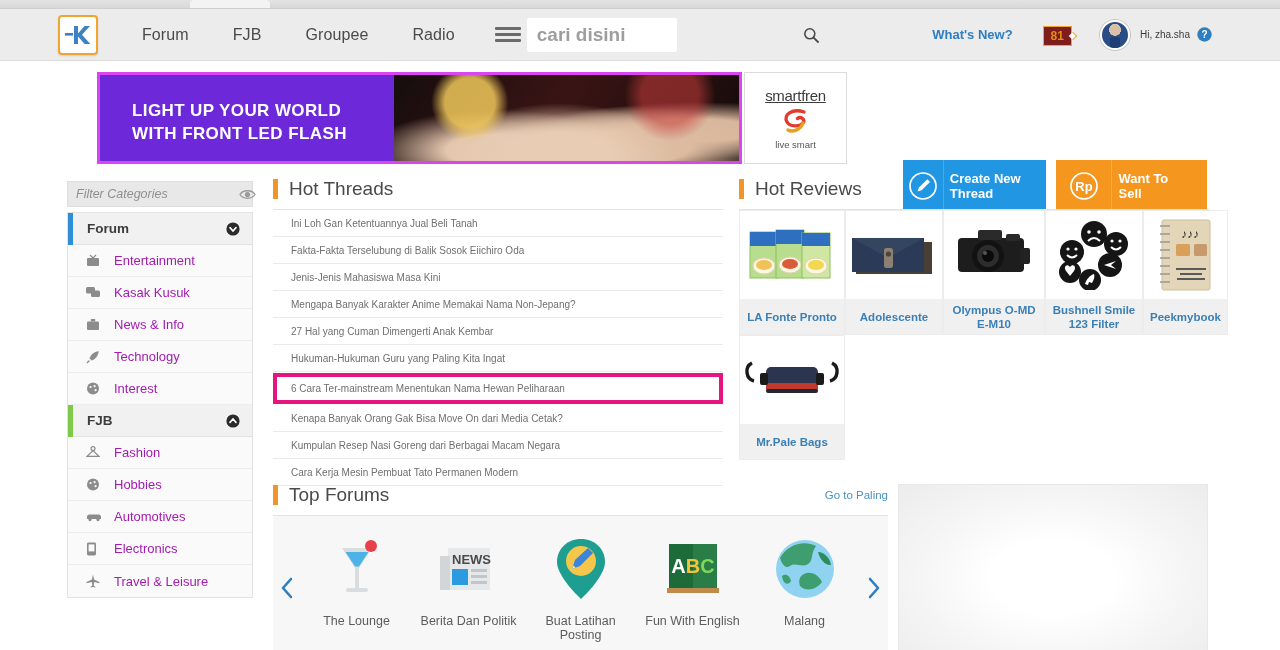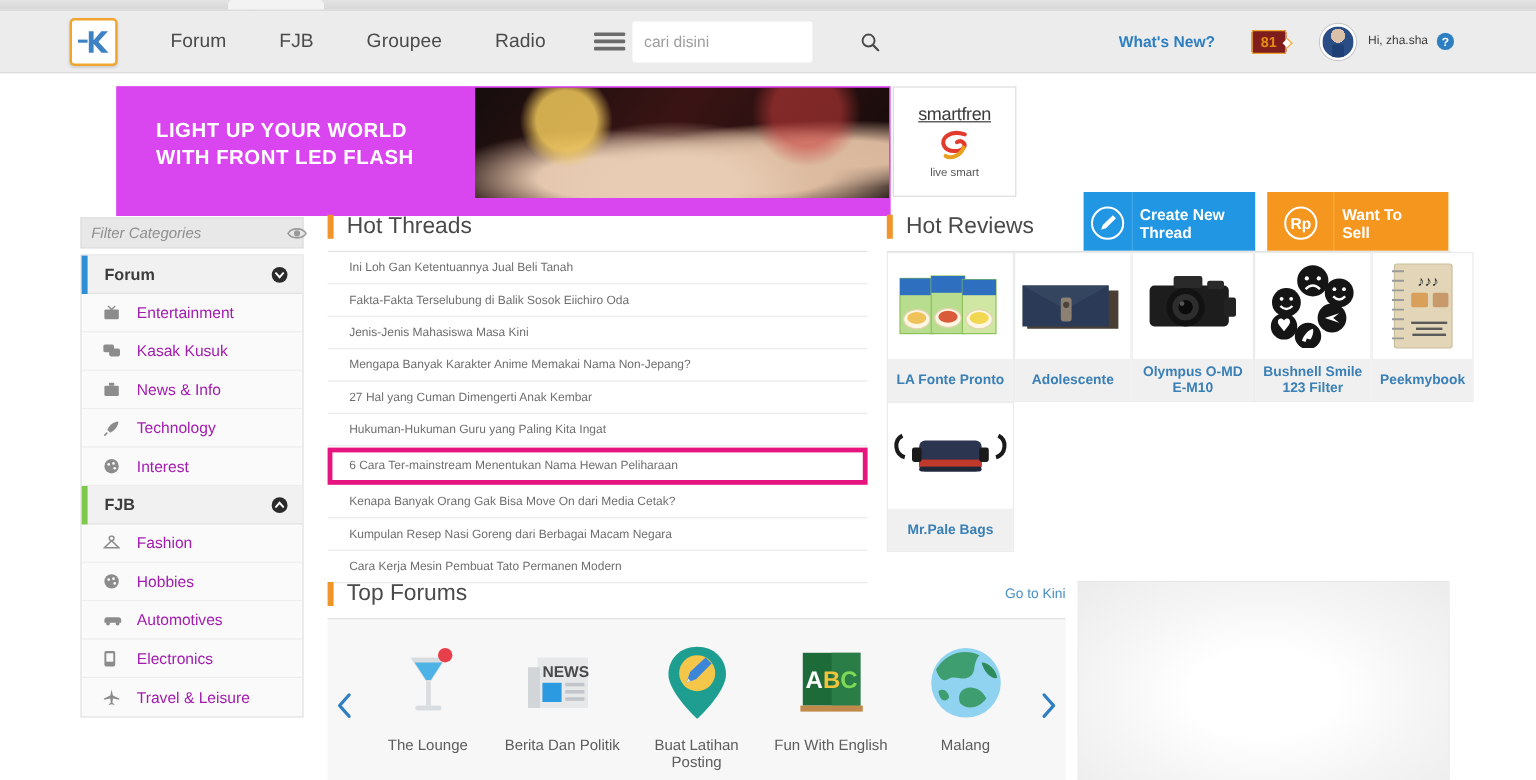--- a/index.html
+++ b/index.html
@@ -44,22 +44,22 @@
     display:flex; align-items:center; margin-left:18px;
     height:34px;
   }
   .hamburger { width:26px; display:flex; flex-direction:column; gap:3px; cursor:pointer; margin-right:6px;}
   .hamburger span { display:block; height:3px; background:#6b6b6b; border-radius:1px; }
   .searchbox {
     width:150px; height:34px; background:#fff; border-radius:2px;
     display:flex; align-items:center; padding:0 10px;
   }
   .search-input {
-    border:0; outline:0; flex:1; font-size:13px; color:#8d8d8d;
-    background:transparent; font-family:"Liberation Sans", sans-serif;
+    border:0; outline:0; flex:1; font-size:19px; color:#8d8d8d;
+    background:transparent; font-family:"Liberation Sans", sans-serif;font-weight:bold;
   }
   .search-input::placeholder { color:#9e9e9e; }
   .search-icon { margin-left:4px; cursor:pointer; }
 
   .nav-right {
     margin-left:auto; margin-right:68px; display:flex; align-items:center;
   }
   .whats-new { font-size:13px; color:#2d7fc1; cursor:pointer; font-weight:bold; }
   .badge-wrap { position:relative; margin-left:30px; cursor:pointer; }
   .badge {
@@ -80,23 +80,23 @@
   .avatar::after{
     content:''; position:absolute; left:50%; top:58%; width:10px; height:16px;
     transform:translateX(-50%); background:#1d3f75; border-radius:2px;
   }
   .username { font-size:10px; color:#3c3c3c; margin-left:10px; }
   .help-icon { margin-left:7px; cursor:pointer; }
 
   
   .banner-row { position:absolute; top:70px; left:0; width:1280px; height:96px; }
   .ad-banner {
-    position:absolute; left:97px; top:2px; width:645px; height:108px;
-    background:#d946ef; overflow:hidden;
-    border:1px solid #d946ef; cursor:pointer;
+    position:absolute; left:97px; top:2px; width:645px; height:92px;
+    background:#6d28d9; overflow:hidden;
+    border:3px solid #d946ef; cursor:pointer;
   }
   .ad-text {
     position:absolute; left:32px; top:24px; color:#fff;
     font-family:"Liberation Sans", sans-serif; font-weight:bold;
     font-size:17px; line-height:23px; letter-spacing:.4px;
     text-transform:uppercase;
   }
   .ad-photo {
     position:absolute; right:0; top:0; width:345px; height:92px;
     background:
@@ -513,21 +513,21 @@
       </div>
     <div class="thread-row">
         <span class="thread-title">Cara Kerja Mesin Pembuat Tato Permanen Modern</span>
       </div>
   </div>
 
   <div class="top-forums">
     <div class="tf-head">
       <div class="sec-mark"></div>
       <div class="sec-title">Top Forums</div>
-      <div class="goto-forum">Go to Kini</div>
+      <div class="goto-forum">Go to Paling</div>
     </div>
 
     <div class="tf-body">
       <div class="tf-arrow">
         <svg width="14" height="22" viewBox="0 0 14 22">
             <path d="M11 2 L3 11 L11 20" fill="none" stroke="#2d7fc1" stroke-width="2.6" stroke-linecap="round" stroke-linejoin="round"></path>
           </svg>
       </div>
 
       <div class="tf-items">

